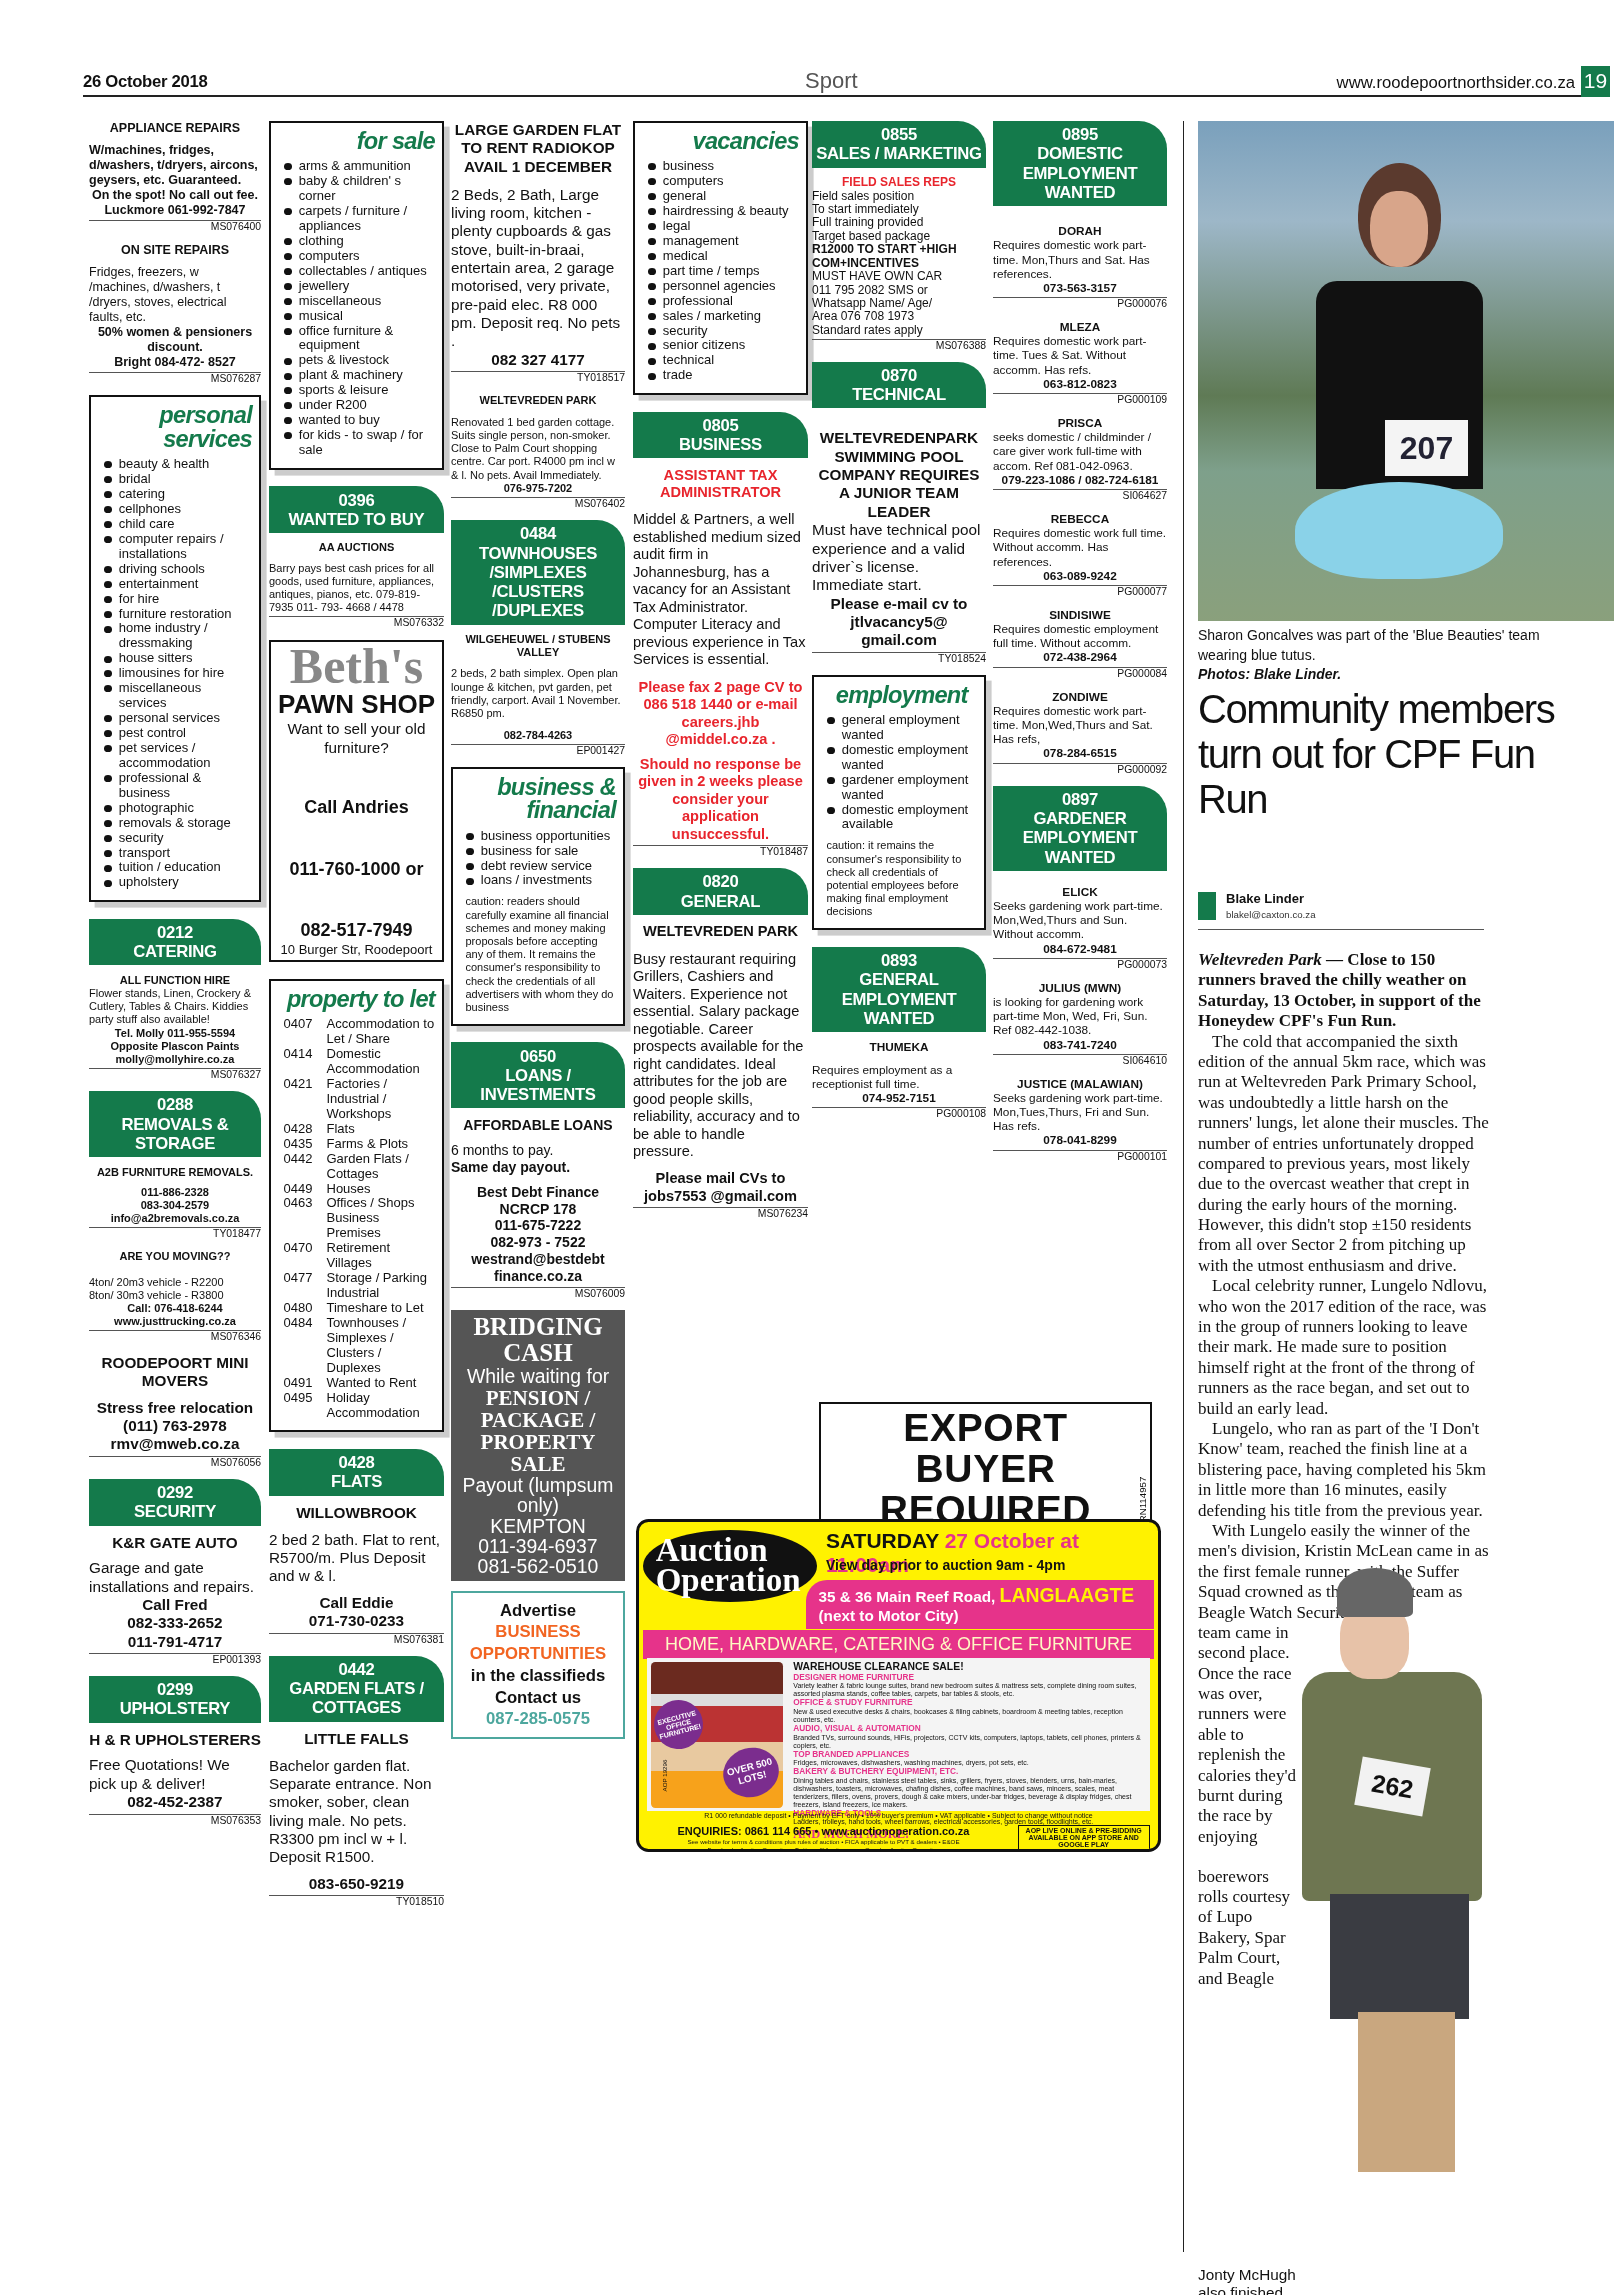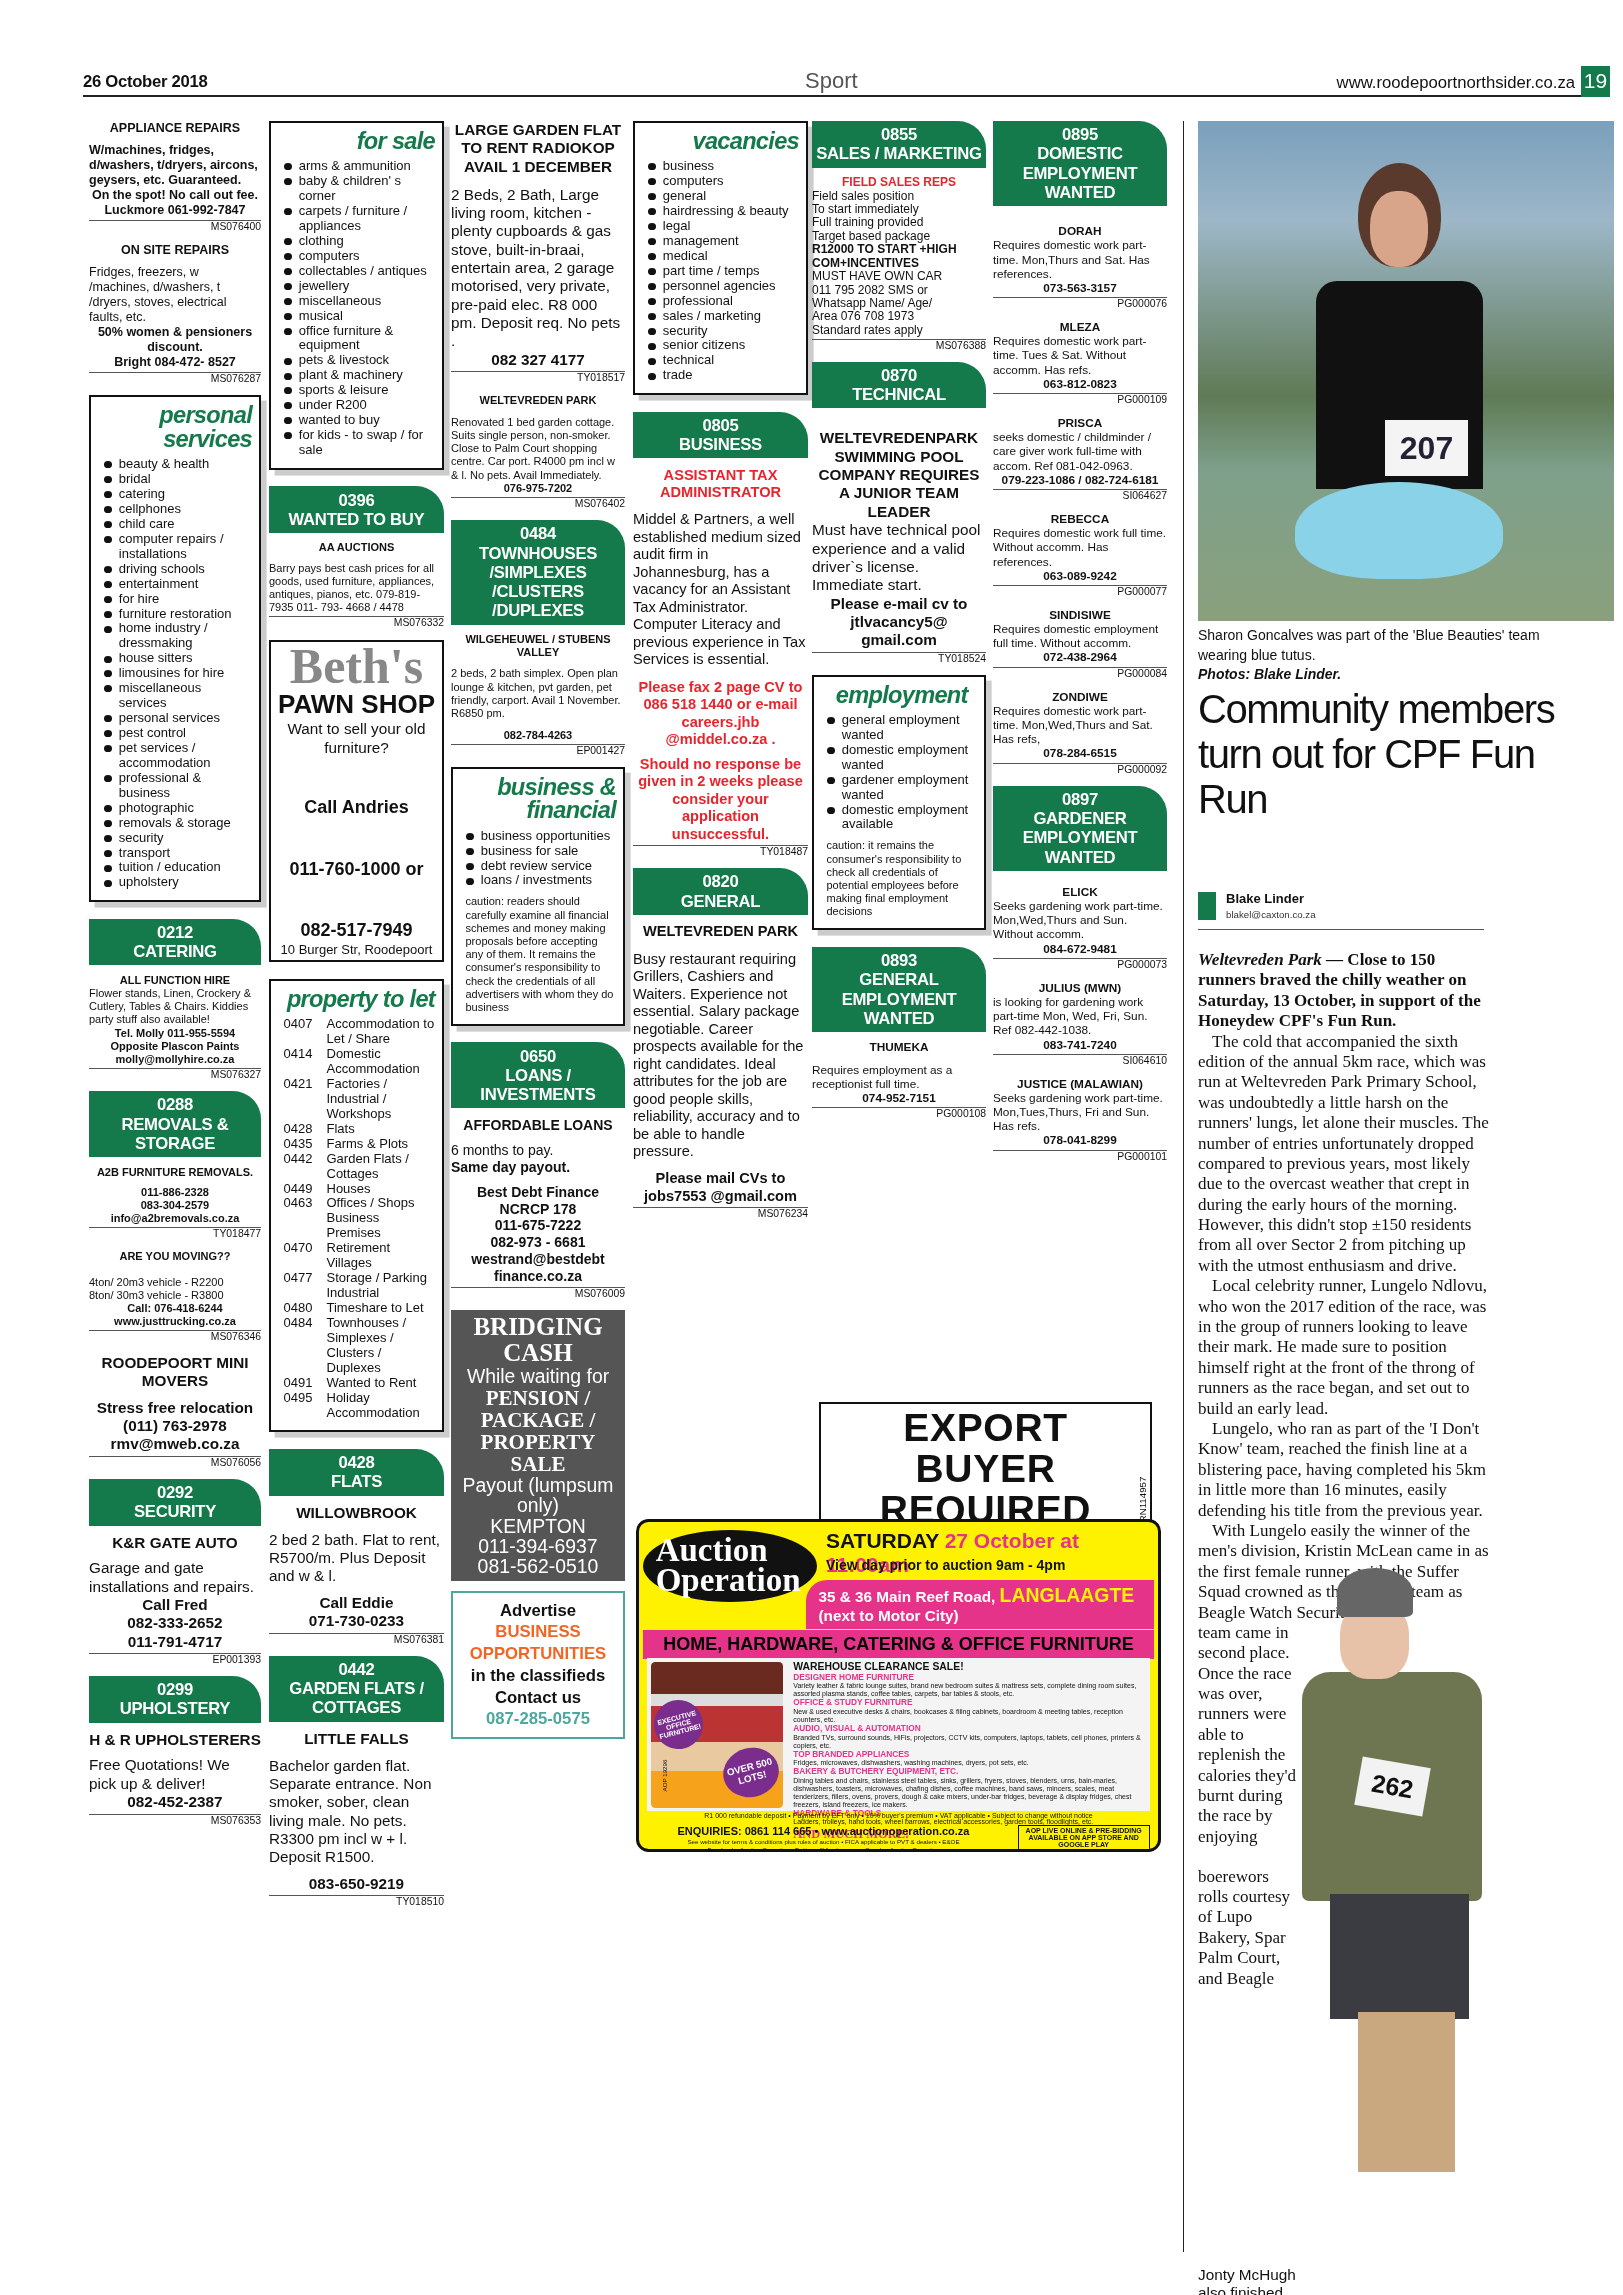--- a/index.html
+++ b/index.html
@@ -49,21 +49,21 @@
   .export .t2 { font-size: 28px; font-weight: bold; }
   .export .t3 { font-size: 28px; font-weight: bold; }
   .export .rn { position: absolute; right: -15.3px; top: 90px; transform: rotate(-90deg); font-size: 9.7px; }
   .auction { position: absolute; left: 636px; top: 1519px; width: 525px; height: 333px; background: #fff200; border: 3.5px solid #111; border-radius: 12.5px; overflow: hidden; }
   .auction .logo { position: absolute; left: 4.2px; top: 8.3px; width: 174px; height: 72px; background: #111; color: #fff; border-radius: 50%; font-family: "Liberation Serif", serif; font-size: 33px; font-weight: bold; line-height: 0.9; padding: 5.6px 12.5px; }
   .auction .date { position: absolute; left: 187px; top: 7px; font-size: 21px; font-weight: bold; }
   .auction .date .pink { color: #e6338a; }
   .auction .view { position: absolute; left: 187px; top: 35px; font-size: 14px; font-weight: bold; }
   .auction .band { position: absolute; left: 167px; top: 58px; right: 4.2px; height: 49px; background: #e6338a; color: #fff; border-radius: 21px 0 0 0; padding: 4.2px 12.5px; font-size: 15.3px; font-weight: bold; line-height: 1.2; }
   .auction .band .yel { color: #fff200; font-size: 19.4px; }
-  .auction .title { position: absolute; left: 4.2px; right: 4.2px; top: 108px; background: #e6338a; color: #000000; font-size: 18px; font-weight: bold; text-align: center; padding: 4.2px 0; }
+  .auction .title { position: absolute; left: 4.2px; right: 4.2px; top: 108px; background: #e6338a; color: #fef9c3; font-size: 18px; font-weight: normal; text-align: center; padding: 4.2px 0; }
   .auction .body { position: absolute; left: 8.3px; right: 8.3px; top: 136px; height: 153px; background: #f4f4f4; }
   .auction .imgs { position: absolute; left: 4.2px; top: 4.2px; width: 132px; height: 146px; background: linear-gradient(#6b2a1f 0 22%, #ddd 22% 30%, #b33 30% 55%, #e8c9a0 55% 75%, #f7a21b 75%); border-radius: 4.2px; }
   .auction .badge1 { position: absolute; left: 7px; top: 42px; width: 49px; height: 49px; background: #7b2d8e; color: #fff; font-size: 7px; font-weight: bold; border-radius: 50%; text-align: center; padding-top: 14px; transform: rotate(-15deg); }
   .auction .badge2 { position: absolute; left: 76px; top: 90px; width: 56px; height: 49px; background: #7b2d8e; color: #fff; font-size: 9.7px; font-weight: bold; border-radius: 50%; text-align: center; padding-top: 12.5px; transform: rotate(-15deg); }
   .auction .list { position: absolute; left: 146px; top: 2.8px; right: 4.2px; font-size: 7px; line-height: 1.15; }
   .auction .list .h { font-size: 10.4px; font-weight: bold; }
   .auction .list .sh { color: #e6338a; font-weight: bold; font-size: 8.3px; }
   .auction .list .more { color: #e6338a; font-family: "Liberation Serif", serif; font-weight: bold; font-size: 12.5px; }
   .auction .foot1 { position: absolute; left: 8.3px; right: 8.3px; top: 290px; font-size: 7px; text-align: center; }
   .auction .enq { position: absolute; left: 11px; top: 303px; width: 347px; font-size: 6.2px; text-align: center; line-height: 1.2; }
@@ -357,21 +357,21 @@
   </div>
   <div class="cat-header" style="white-space:pre-line">0650
 LOANS / INVESTMENTS</div>
   <div class="ad" style="font-size:14px">
     <div class="center">AFFORDABLE LOANS</div>
     <div style="margin-top:8.3px">6 months to pay.</div>
     <div style="font-weight:bold">Same day payout.</div>
     <div class="center" style="margin-top:8.3px">Best Debt Finance</div>
     <div class="center">NCRCP 178</div>
     <div class="center">011-675-7222</div>
-    <div class="center">082-973 - 6681</div>
+    <div class="center">082-973 - 7522</div>
     <div class="center">westrand@bestdebt finance.co.za</div>
     <div class="ref">MS076009</div>
   </div>
   <div class="bridging">
     <div class="l1">BRIDGING CASH</div>
     <div class="l2">While waiting for</div>
     <div class="l3">PENSION / PACKAGE / PROPERTY SALE</div>
     <div class="l2">Payout (lumpsum only)</div>
     <div class="l2">KEMPTON</div>
     <div class="l2">011-394-6937</div>

